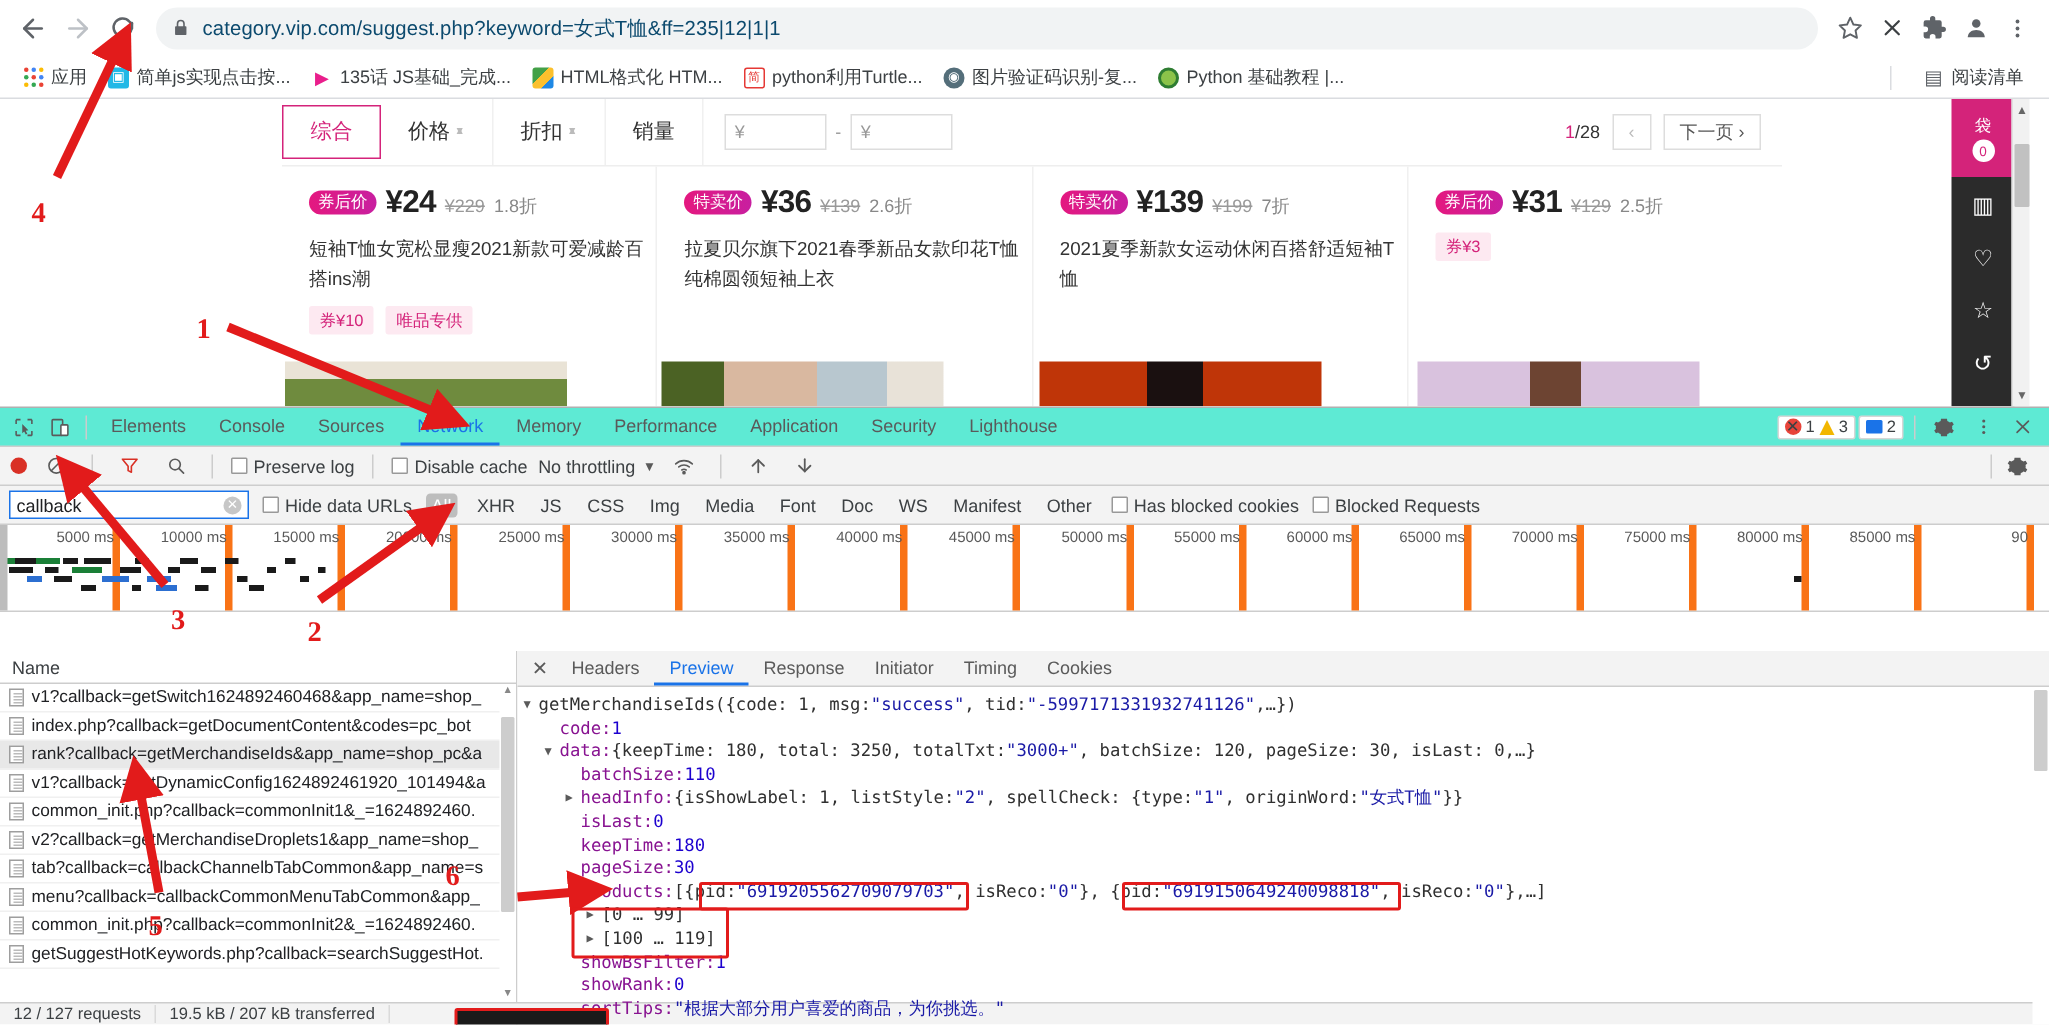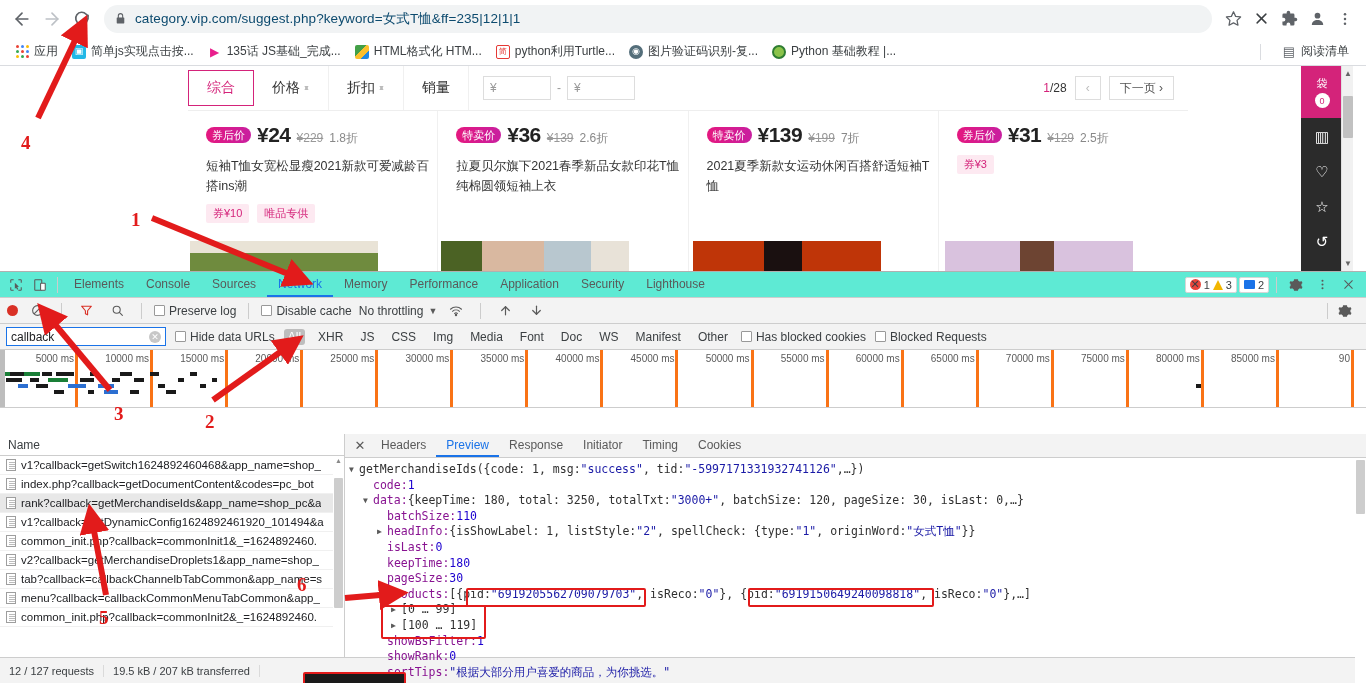--- a/index.html
+++ b/index.html
@@ -120,37 +120,37 @@
   #filter-input{
     width:160px;height:19px;border:1px solid #1a73e8;background:#fff;display:flex;
     align-items:center;padding:0 4px;font-size:12px;color:#202124;
   }
   #filter-clear{margin-left:auto;width:12px;height:12px;border-radius:50%;background:#c7c7c7;color:#fff;font-size:9px;display:flex;align-items:center;justify-content:center;}
   .ftype{color:#3c4043;padding:1px 4px;border-radius:3px;}
   .ftype.sel{background:#bdbdbd;color:#fff;}
 
   #dt-timeline{height:58px;background:#fff;border-bottom:1px solid #cdcdcd;position:relative;overflow:hidden;}
   #tl-ticks{position:absolute;left:0;top:0;width:1366px;height:20px;}
-  .tl-tick{position:absolute;top:0;height:58px;border-left:3px solid #f97316;}
+  .tl-tick{position:absolute;top:0;height:58px;border-left:5px solid #f97316;}
   .tl-tick span{position:absolute;right:4px;top:3px;font-size:10px;color:#5a5a5a;white-space:nowrap;}
   #tl-bars{position:absolute;left:0;top:22px;height:32px;width:1366px;}
   .tlb{position:absolute;height:4px;}
 
   #dt-split{display:flex;height:auto;position:absolute;left:0;top:162px;right:0;bottom:0;}
   #req-panel{width:345px;border-right:1px solid #cdcdcd;display:flex;flex-direction:column;background:#fff;}
   #req-head{height:22px;border-bottom:1px solid #cdcdcd;display:flex;align-items:center;padding-left:8px;color:#3c4043;background:#fff;}
   #req-list{flex:1 1 auto;overflow:hidden;position:relative;}
   .req-row{height:19px;display:flex;align-items:center;gap:5px;padding-left:6px;border-bottom:1px solid #f0f0f0;white-space:nowrap;overflow:hidden;}
   .req-row.sel{background:#e8e8e8;}
   .file-ico{width:10px;height:12px;border:1px solid #9e9e9e;background:#fff;flex:0 0 auto;position:relative;}
   .file-ico::after{content:"";position:absolute;left:1.5px;top:2px;width:6px;height:1px;box-shadow:0 2px 0 #bbb,0 4px 0 #bbb,0 6px 0 #bbb;background:#bbb;}
   .req-name{font-size:11.5px;color:#202124;overflow:hidden;text-overflow:clip;}
   #req-scroll{position:absolute;right:0;top:0;width:11px;height:100%;background:#fff;}
   #req-thumb{position:absolute;left:1px;top:22px;width:9px;height:130px;background:#cdcdcd;border-radius:1px;}
-  #status-bar{height:26px;border-top:1px solid #cdcdcd;display:flex;align-items:center;gap:0;background:#f3f3f3;font-size:11px;color:#3c4043;position:absolute;left:0;right:0;bottom:0;}
+  #status-bar{height:15px;border-top:1px solid #cdcdcd;display:flex;align-items:center;gap:0;background:#f3f3f3;font-size:11px;color:#3c4043;position:absolute;left:0;right:0;bottom:0;}
   #status-bar div{padding:0 9px;border-right:1px solid #dadada;}
 
   #detail-panel{flex:1 1 auto;display:flex;flex-direction:column;min-width:0;background:#fff;}
   #detail-tabs{height:24px;display:flex;align-items:center;background:#f3f3f3;border-bottom:1px solid #cdcdcd;padding-left:4px;}
   .dtab{padding:0 10px;height:23px;line-height:23px;color:#5a5a5a;}
   .dtab.active{color:#1a73e8;border-bottom:2px solid #1a73e8;}
   #close-detail{width:22px;height:22px;display:flex;align-items:center;justify-content:center;color:#5a5a5a;font-size:13px;}
   #json-view{
     flex:1 1 auto; overflow:hidden; padding:4px 0 0 4px;
     font-family:"DejaVu Sans Mono","Liberation Mono",monospace; font-size:11.5px; line-height:15.6px;
@@ -680,20 +680,24 @@
               <span class="req-name">tab?callback=callbackChannelbTabCommon&amp;app_name=s</span>
             </div>
             <div class="req-row">
               <span class="file-ico"></span>
               <span class="req-name">menu?callback=callbackCommonMenuTabCommon&amp;app_</span>
             </div>
             <div class="req-row">
               <span class="file-ico"></span>
               <span class="req-name">common_init.php?callback=commonInit2&amp;_=1624892460.</span>
             </div>
+            <div class="req-row">
+              <span class="file-ico"></span>
+              <span class="req-name">getSuggestHotKeywords.php?callback=searchSuggestHot.</span>
+            </div>
           </div>
         <div id="req-scroll">
           <span style="position:absolute;left:2px;top:1px;color:#888;font-size:7px;">▲</span>
           <div id="req-thumb"></div>
           <span style="position:absolute;left:2px;bottom:17px;color:#888;font-size:7px;">▼</span>
         </div>
       </div>
       <div id="status-bar">
         <div>12 / 127 requests</div>
         <div>19.5 kB / 207 kB transferred</div>

